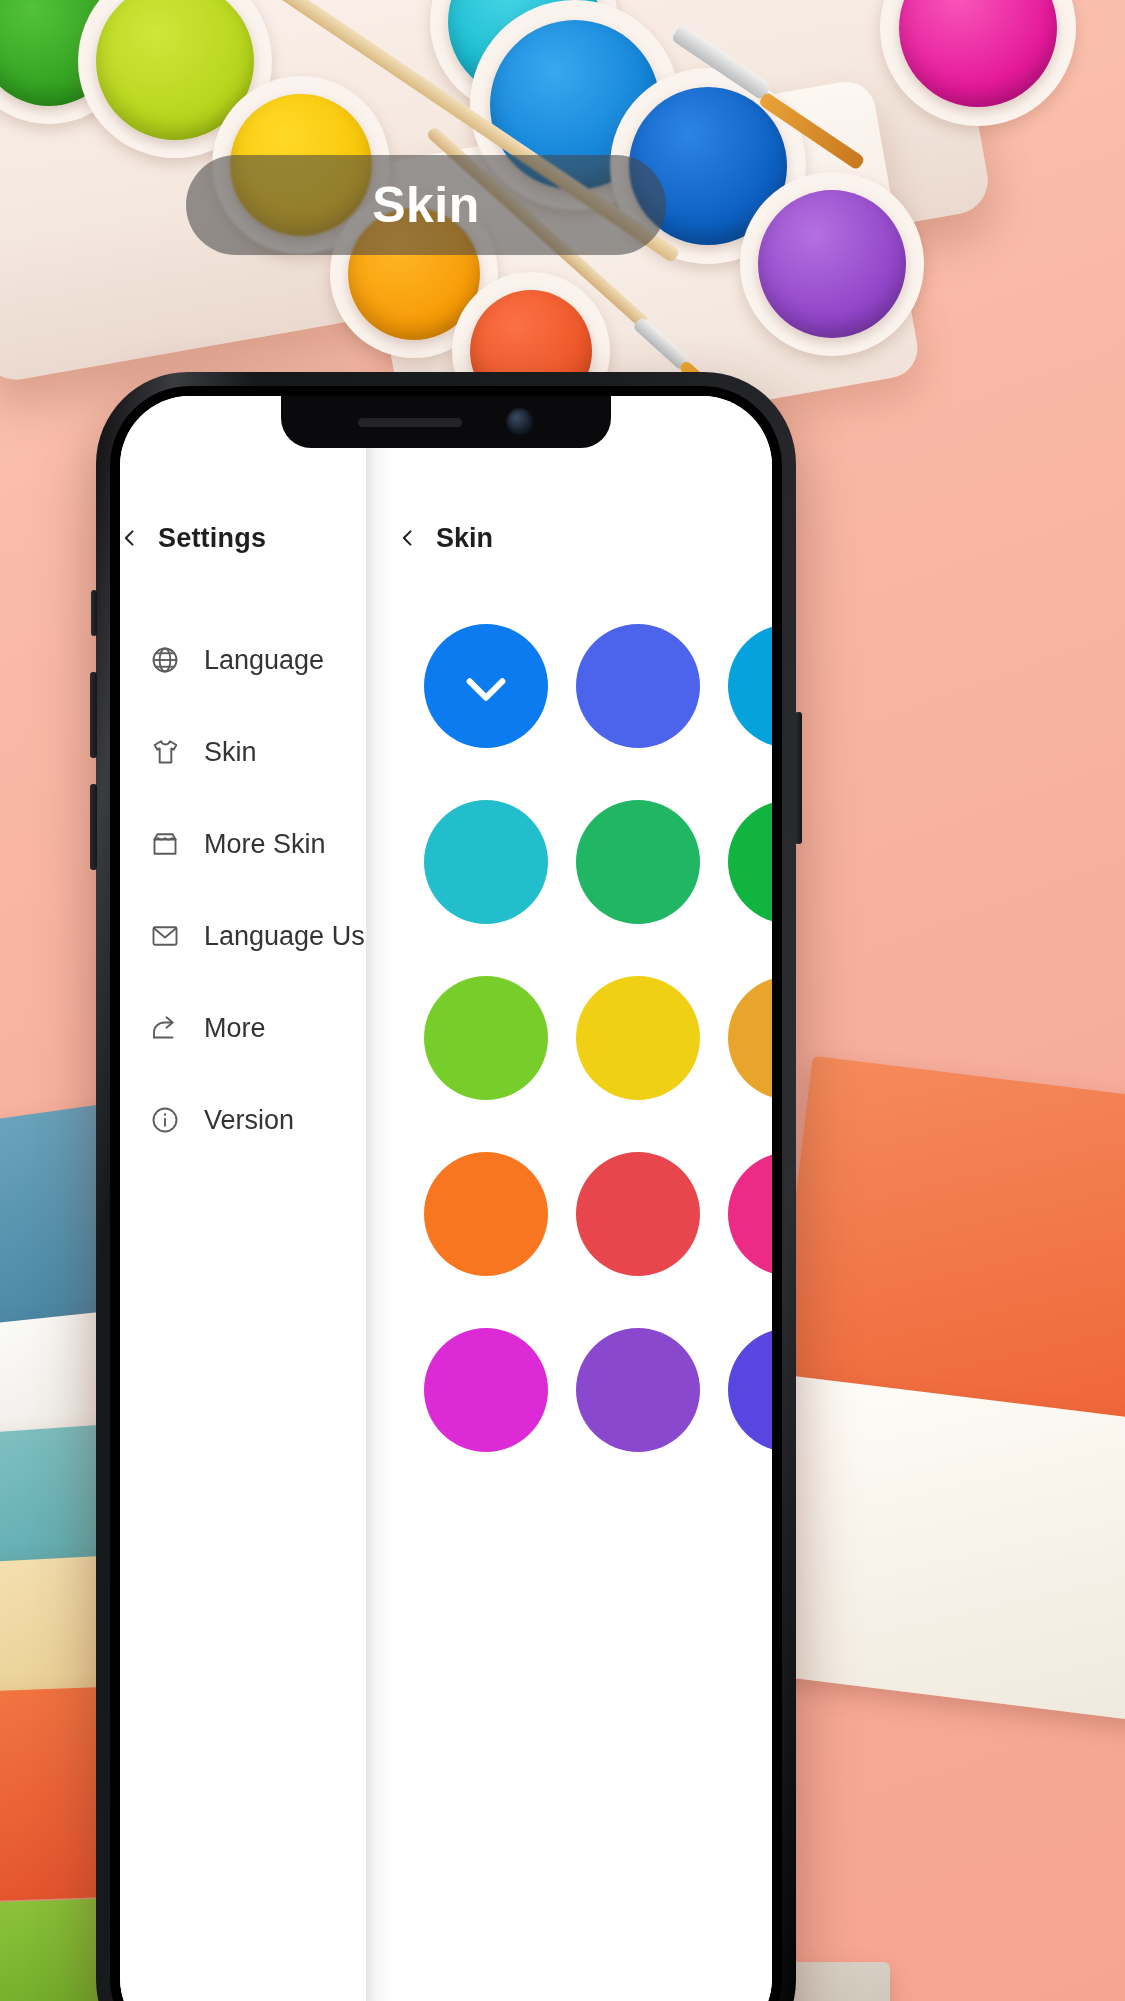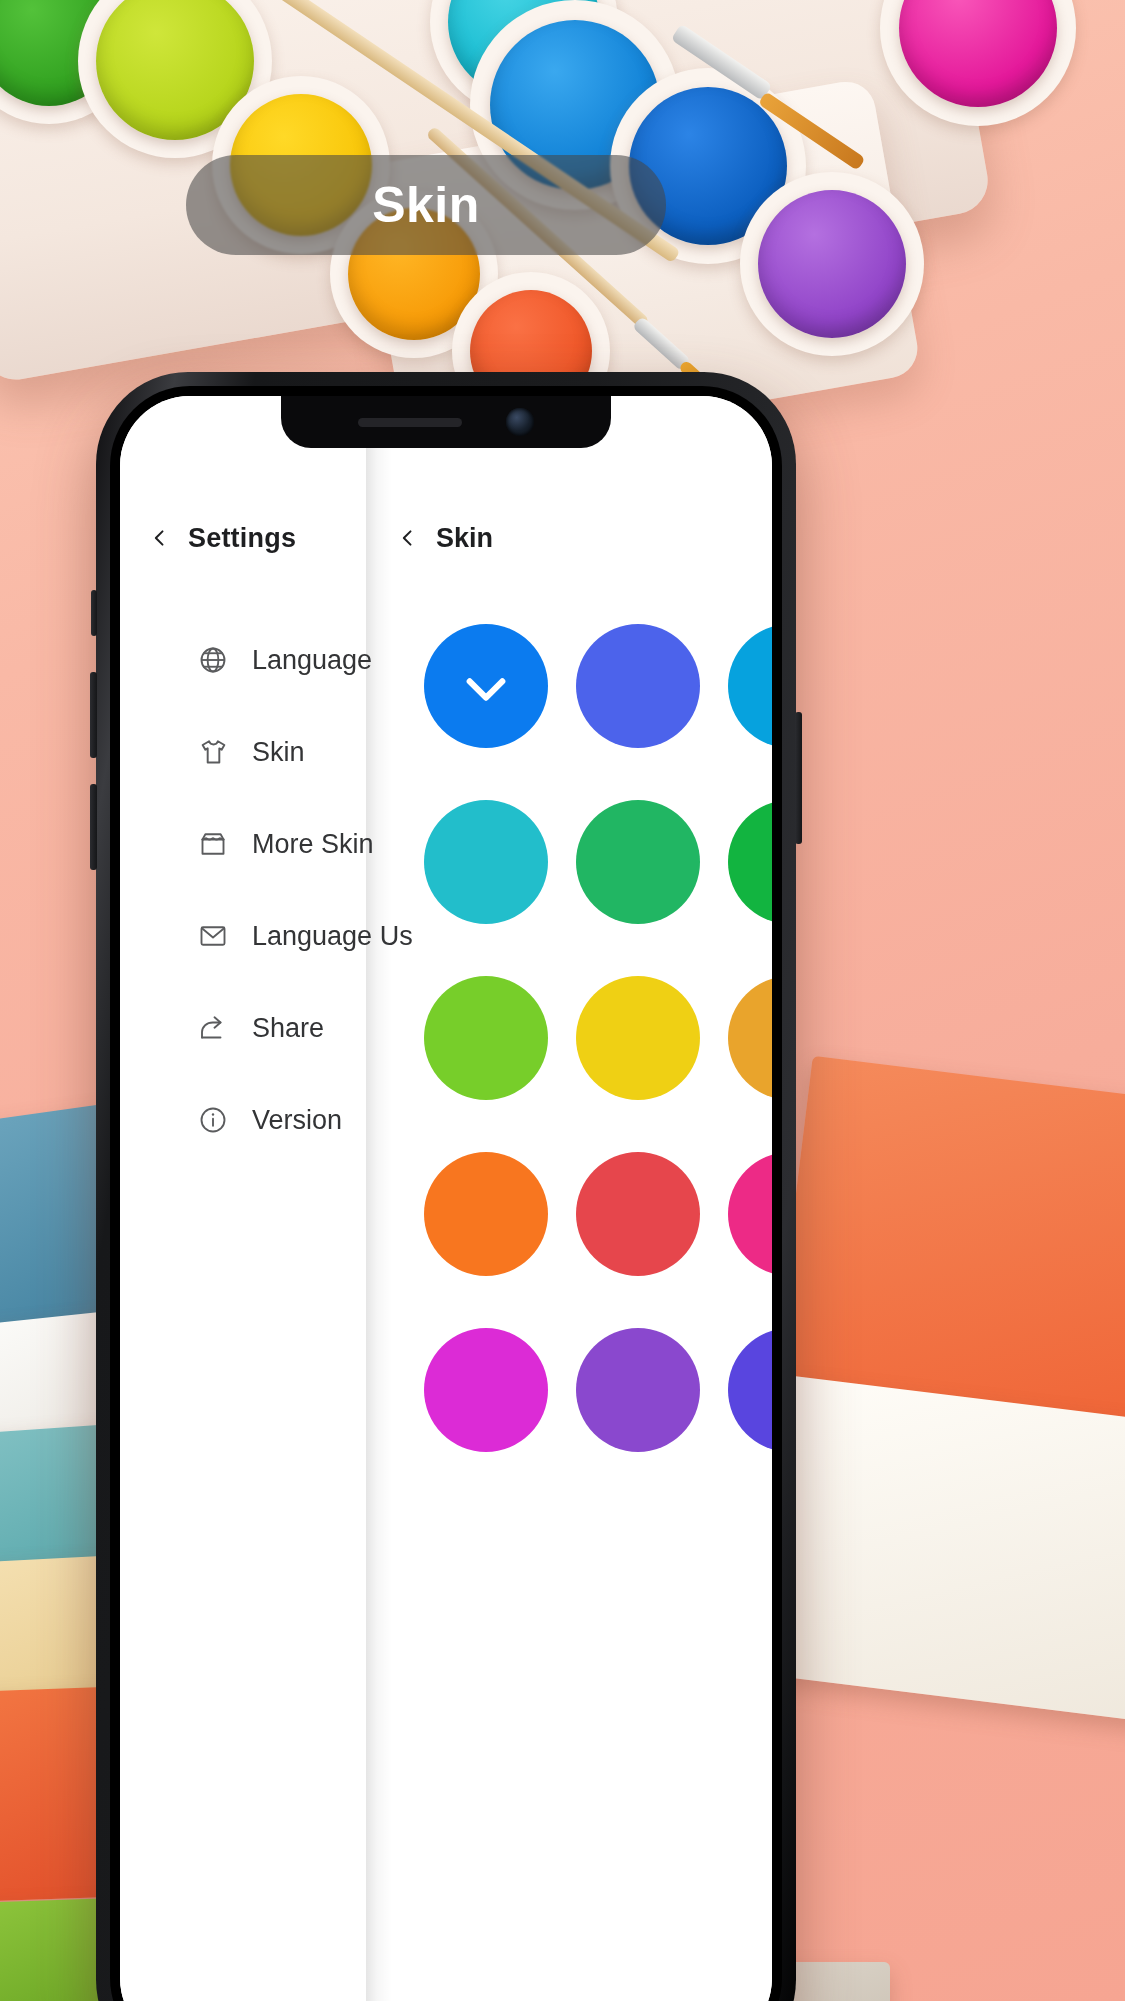--- a/index.html
+++ b/index.html
@@ -138,31 +138,30 @@
     width: 246px;
     flex: 0 0 246px;
     background: #ffffff;
     padding-top: 112px;
     position: relative;
     z-index: 5;
   }
   .drawer-header {
     display: flex; align-items: center;
     gap: 18px;
-    padding-left: 30px;
     height: 60px;
   }
   .drawer-header .ttl {
     font-size: 27px; font-weight: 700; color: #1e1f21;
     letter-spacing: 0.2px;
   }
   .chev { width: 20px; height: 20px; flex: 0 0 20px; }
   .chev svg { display: block; }
 
-  .menu { margin-top: 46px; padding-left: 48px; }
+  .menu { margin-top: 46px; }
   .menu-item {
     display: flex; align-items: center;
     gap: 22px;
     padding-left: 28px;
     height: 92px;
     cursor: pointer;
   }
   .menu-ico { width: 34px; height: 34px; flex: 0 0 34px; display: flex; align-items: center; justify-content: center; }
   .menu-lbl { font-size: 27px; color: #333436; font-weight: 400; white-space: nowrap; }
 
@@ -346,21 +345,21 @@
             </div>
 
             <div class="menu-item">
               <span class="menu-ico">
                 <svg viewBox="0 0 24 24" width="30" height="30" fill="none" stroke="#5b5c5e" stroke-width="1.5" stroke-linejoin="round" stroke-linecap="round">
                     <path d="M13.2 3.4 18 7.6l-4.8 4.2"></path>
                     <path d="M3.2 19.6v-4.2C3.2 10.8 7 7.6 11.8 7.6H18"></path>
                     <path d="M3.2 19.6H18"></path>
                   </svg>
               </span>
-              <span class="menu-lbl">Share</span>
+              <span class="menu-lbl">More</span>
             </div>
 
             <div class="menu-item">
               <span class="menu-ico">
                 <svg viewBox="0 0 24 24" width="30" height="30" fill="none" stroke="#5b5c5e" stroke-width="1.5" stroke-linecap="round">
                     <circle cx="12" cy="12" r="9.2"></circle>
                     <line x1="12" y1="11" x2="12" y2="16.6"></line>
                     <circle cx="12" cy="7.6" r="0.95" fill="#5b5c5e" stroke="none"></circle>
                   </svg>
               </span>

